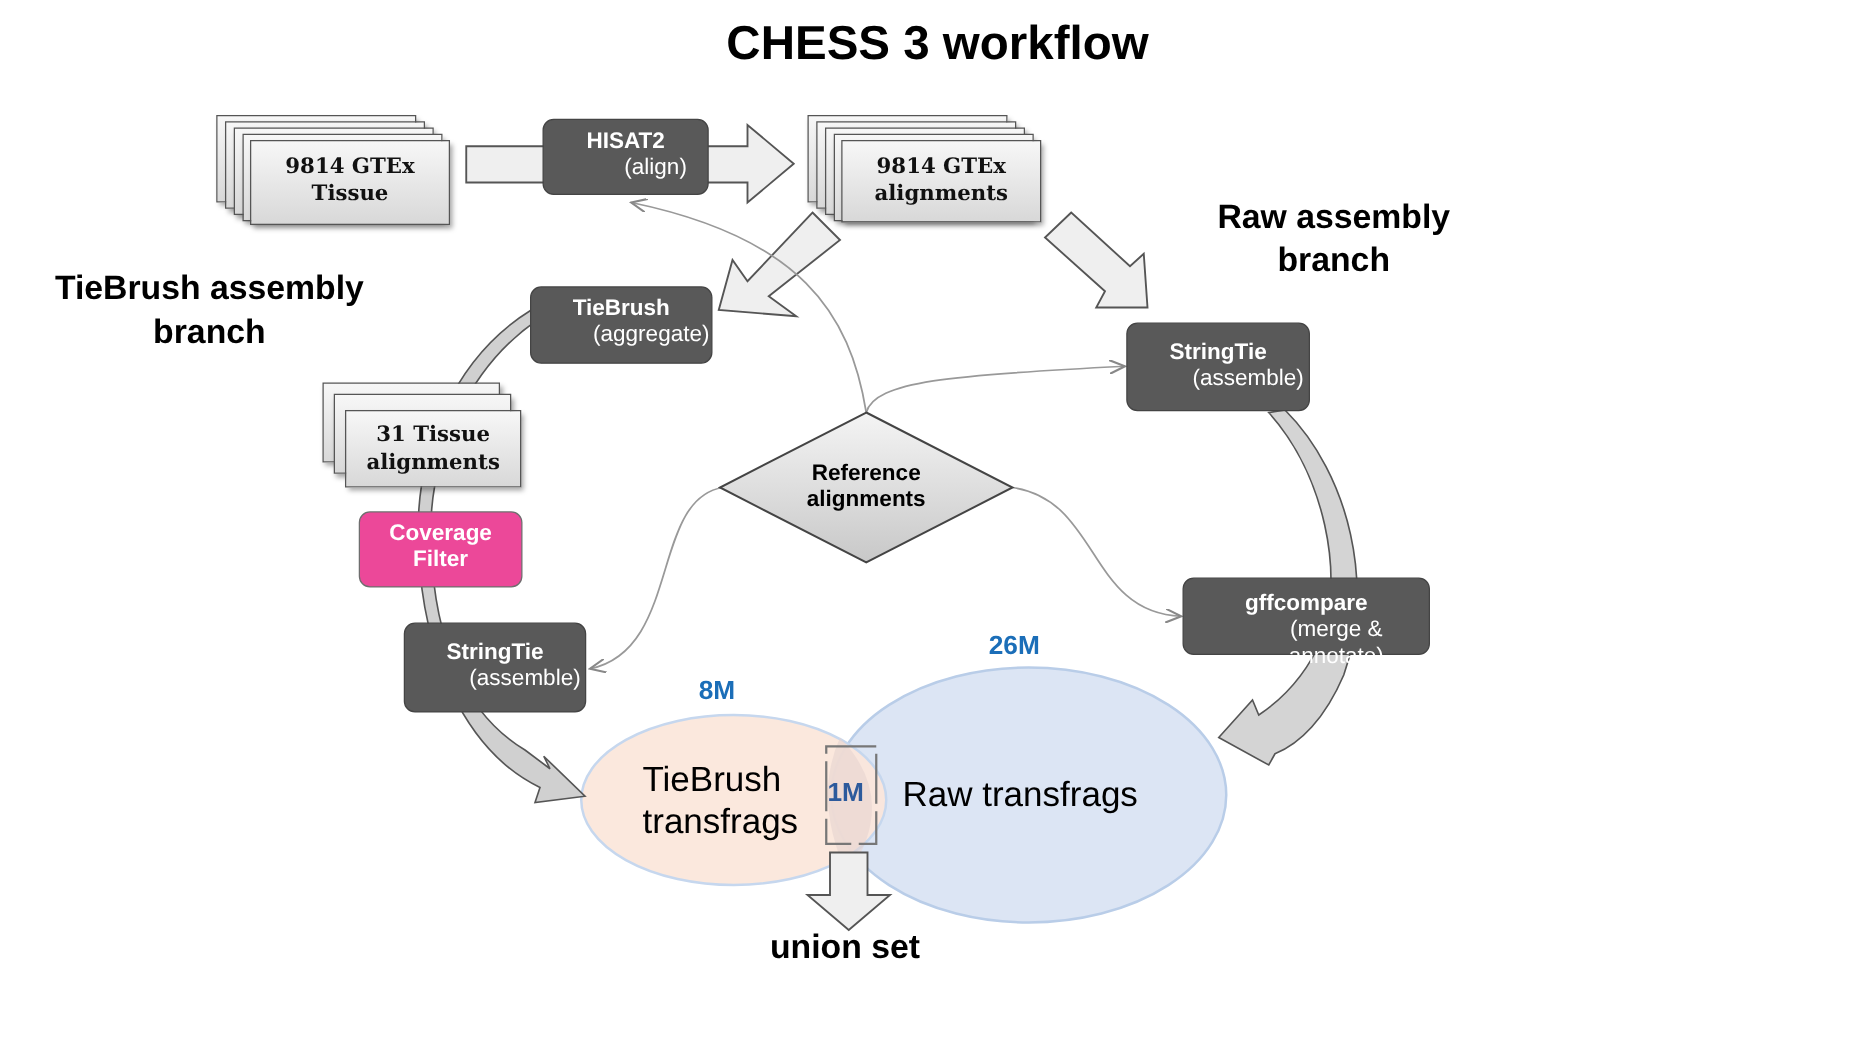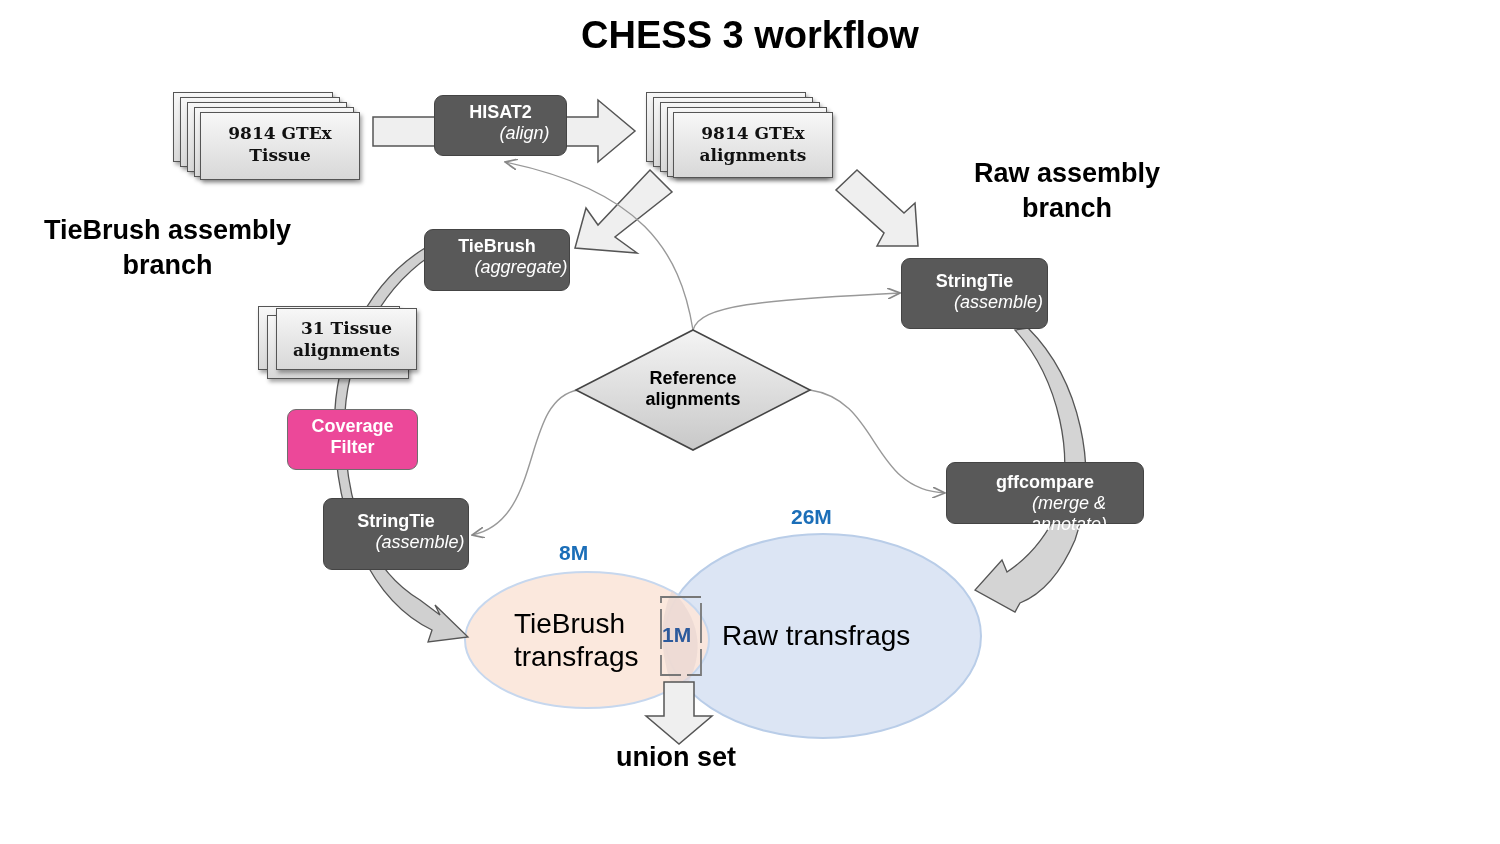--- a/index.html
+++ b/index.html
@@ -3,21 +3,21 @@
 <meta charset="utf-8">
 <style>
   html,body{margin:0;padding:0;background:#ffffff;}
   body{width:1500px;height:844px;position:relative;overflow:hidden;font-family:"Liberation Sans",sans-serif;}
   svg#diagram{position:absolute;left:0;top:0;}
   .title{position:absolute;left:0;width:1500px;top:14px;text-align:center;font-family:"Liberation Sans",sans-serif;font-weight:bold;font-size:38px;color:#000;}
   .branch-label{position:absolute;font-weight:bold;font-size:27px;color:#000;text-align:center;line-height:35px;}
   .tool-box{position:absolute;background:#595959;color:#fff;border-radius:9px;text-align:center;box-sizing:border-box;padding-top:6px;border:1.5px solid #444;}
   .tool-box.light{background:#ec4899;border-color:#6e6e6e;}
   .tool-name{font-weight:bold;font-size:18px;line-height:21px;display:block;}
-  .tool-desc{font-style:italic;font-size:18px;line-height:21px;display:block;margin-left:48px;}
+  .tool-desc{font-size:18px;line-height:21px;display:block;margin-left:48px;}
   .stack{position:absolute;}
   .stack .card{position:absolute;background:linear-gradient(#f7f7f7,#d8d8d8);border:1.5px solid #555;box-shadow:2px 3px 4px rgba(0,0,0,0.35);}
   .stack .card.top{font-family:"DejaVu Serif",serif;font-weight:bold;font-size:17px;text-align:center;line-height:22px;box-sizing:border-box;padding-top:9px;color:#111;}
   .diamond-label{position:absolute;font-weight:bold;font-size:18px;line-height:21px;text-align:center;color:#000;}
   .count{position:absolute;font-weight:bold;font-size:21px;color:#1b6eb8;}
   .venn-text{position:absolute;font-size:28px;line-height:33px;color:#000;}
   .union{position:absolute;font-weight:bold;font-size:27px;color:#000;}
 </style>
 </head>
 <body>
@@ -87,21 +87,21 @@
   <div class="card" style="left:21px;top:15px;width:158px;height:68px;"></div>
   <div class="card top" style="left:27px;top:20px;width:160px;height:66px;">
     <div>9814 GTEx</div>
     <div>alignments</div>
   </div>
 </div>
 
 <div class="stack" style="left:258px;top:306px;">
   <div class="card" style="left:0;top:0;width:140px;height:62px;"></div>
   <div class="card" style="left:9px;top:9px;width:140px;height:62px;"></div>
-  <div class="card top" style="left:18px;top:2px;width:141px;height:62px;padding-top:8px;text-align:center;">
+  <div class="card top" style="left:18px;top:22px;width:141px;height:62px;padding-top:8px;text-align:center;">
     <div>31 Tissue</div>
     <div>alignments</div>
   </div>
 </div>
 
 <div class="tool-box" style="left:434px;top:95px;width:133px;height:61px;">
   <span class="tool-name">HISAT2</span>
   <span class="tool-desc">(align)</span>
 </div>
 <div class="tool-box" style="left:424px;top:229px;width:146px;height:62px;">

